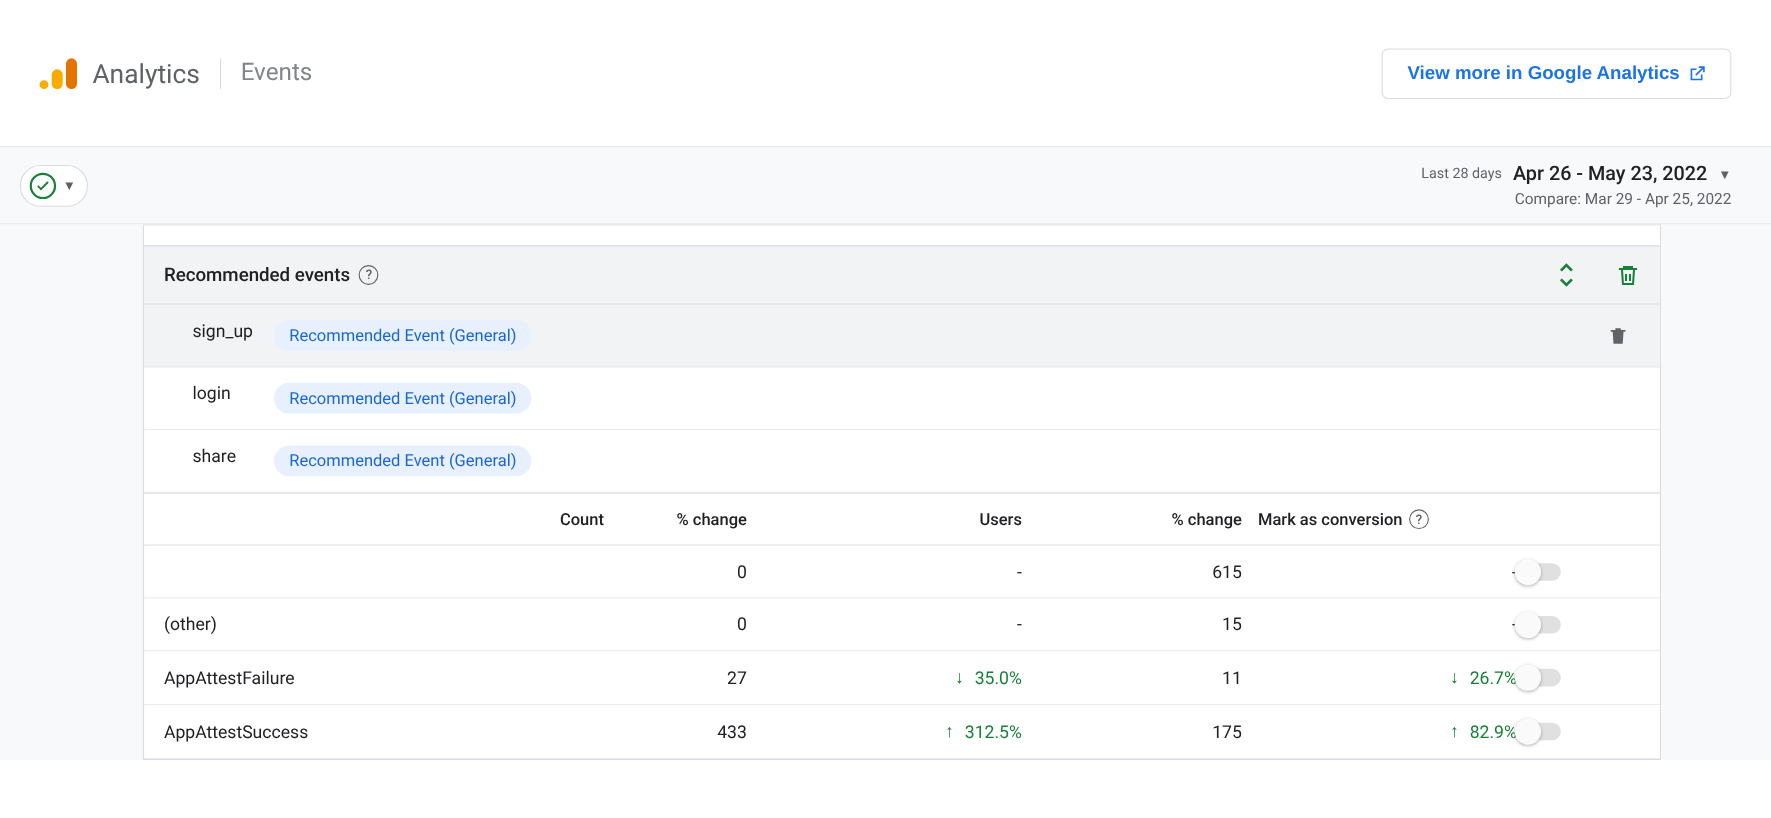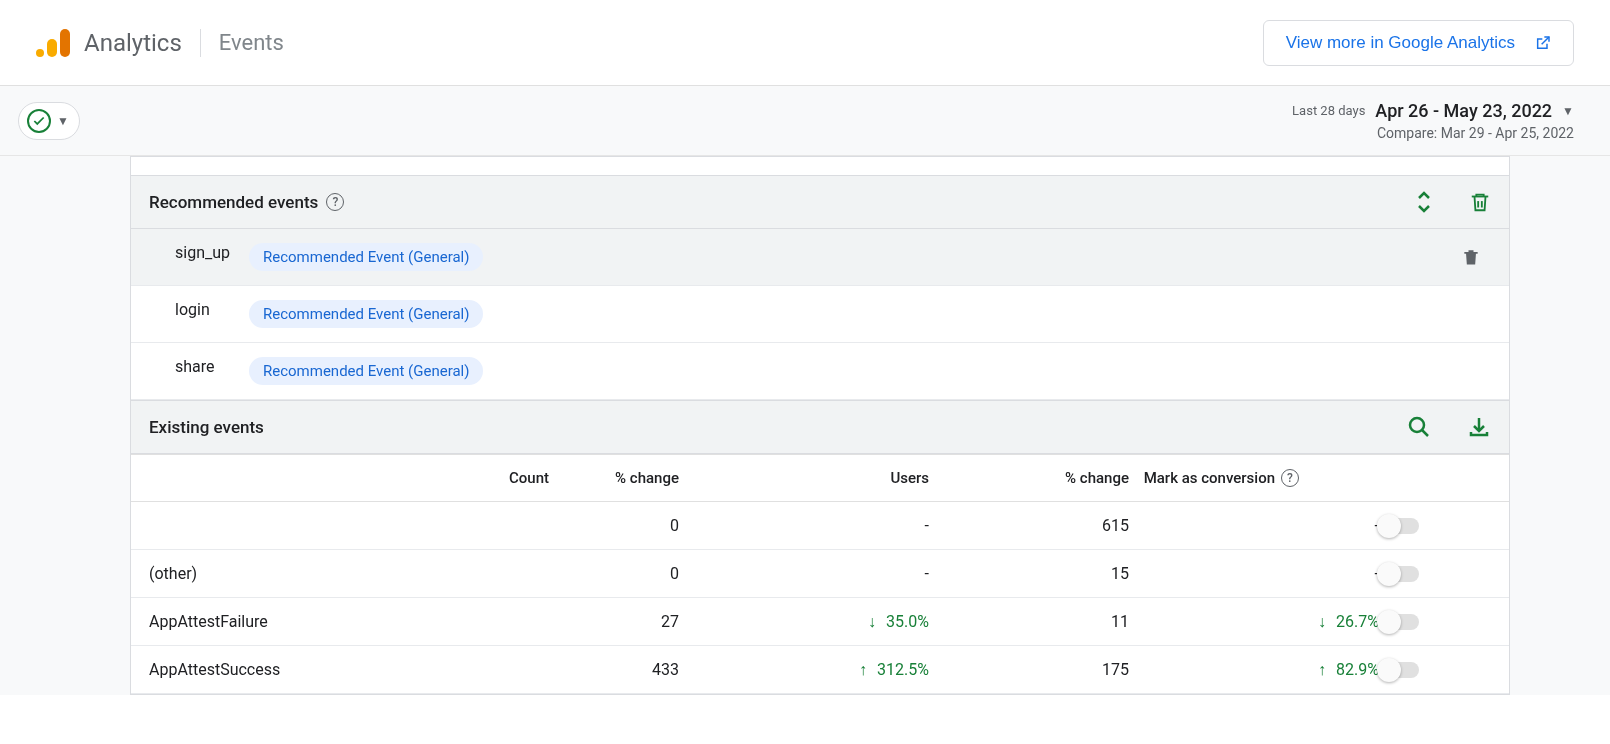--- a/index.html
+++ b/index.html
@@ -1,29 +1,29 @@
 <!DOCTYPE html>
 <html><head>
 <meta charset="utf-8">
 <style>
   * { box-sizing: border-box; margin: 0; padding: 0; }
   body { font-family: 'Google Sans', Roboto, Arial, sans-serif; background: #fff; color: #202124; width: 1610px; }
   
-  .topbar { display: flex; align-items: center; justify-content: space-between; height: 86px; padding: 0 36px; border-bottom: 1px solid #e0e0e0; background: #fff; }
+  .topbar { display: flex; align-items: center; justify-content: space-between; height: 134px; padding: 0 36px; border-bottom: 1px solid #e0e0e0; background: #fff; }
   .topbar-left { display: flex; align-items: center; gap: 14px; }
   .logo-wrap { display: flex; align-items: center; gap: 14px; }
   .ga-logo { display: flex; align-items: flex-end; gap: 3px; }
   .ga-bar1 { width: 8px; height: 8px; background: #f9ab00; border-radius: 50%; }
   .ga-bar2 { width: 10px; height: 18px; background: #f9ab00; border-radius: 5px; }
   .ga-bar3 { width: 10px; height: 28px; background: #e37400; border-radius: 5px; }
   .brand { font-size: 24px; color: #5f6368; font-weight: 400; }
   .sep { width: 1px; height: 28px; background: #dadce0; margin: 0 4px; }
   .page-title { font-size: 22px; color: #80868b; font-weight: 400; }
   
-  .view-more-btn { border: 1px solid #dadce0; background: #fff; color: #1a73e8; border-radius: 6px; padding: 12px 22px; font-size: 17px; font-weight: 400; display: flex; align-items: center; gap: 20px; cursor: pointer; }
+  .view-more-btn { border: 1px solid #dadce0; background: #fff; color: #1a73e8; border-radius: 6px; padding: 12px 22px; font-size: 17px; font-weight: 700; display: flex; align-items: center; gap: 8px; cursor: pointer; }
   .ext-icon { width: 16px; height: 16px; }
   
   .subbar { display: flex; align-items: center; justify-content: space-between; background: #f8f9fa; padding: 10px 36px 10px 18px; border-bottom: 1px solid #e6e6e6; box-shadow: 0 1px 2px rgba(0,0,0,.04); min-height: 70px; }
   .status-pill { display: flex; align-items: center; border: 1px solid #dadce0; border-radius: 999px; padding: 6px 10px 6px 8px; background: #fff; gap: 6px; cursor: pointer; }
   .status-circle { width: 24px; height: 24px; border: 2px solid #188038; border-radius: 50%; display: flex; align-items: center; justify-content: center; color: #188038; }
   .status-caret { color: #5f6368; font-size: 12px; }
   
   .date-block { text-align: right; }
   .date-line1 { display: flex; align-items: center; justify-content: flex-end; gap: 10px; text-align: center; }
   .date-label { font-size: 13px; color: #5f6368; }
@@ -161,40 +161,20 @@
       </div>
     </div>
 
     <div class="rec-row">
       <div class="rec-left">
         <span class="rec-name">share</span>
         <span class="chip">Recommended Event (General)</span>
       </div>
     </div>
 
-    <div class="section-head">
-      <div class="section-title">
-        <span>Existing events</span>
-      </div>
-      <div class="section-icons">
-        <span class="icon-btn">
-          <svg width="24" height="24" viewBox="0 0 24 24" fill="none" stroke="#188038" stroke-width="2.5">
-              <circle cx="10" cy="10" r="7"></circle>
-              <line x1="21" y1="21" x2="15" y2="15"></line>
-            </svg>
-        </span>
-        <span class="icon-btn">
-          <svg width="24" height="24" viewBox="0 0 24 24" fill="none" stroke="#188038" stroke-width="2.5">
-              <path d="M12 3v12"></path>
-              <polyline points="7 11 12 16 17 11"></polyline>
-              <path d="M4 17v3h16v-3"></path>
-            </svg>
-        </span>
-      </div>
-    </div>
 
     <div class="table-head-row">
       <div class="th-right">Count</div>
       <div class="th-right">% change</div>
       <div class="th-right">Users</div>
       <div class="th-right">% change</div>
       <div class="th-mark">
         <span>Mark as conversion</span>
         <span class="help-circ">?</span>
       </div>

